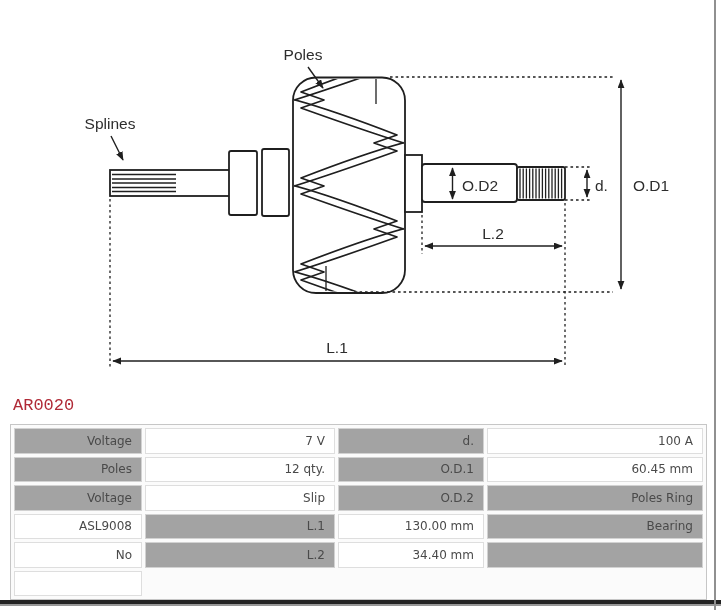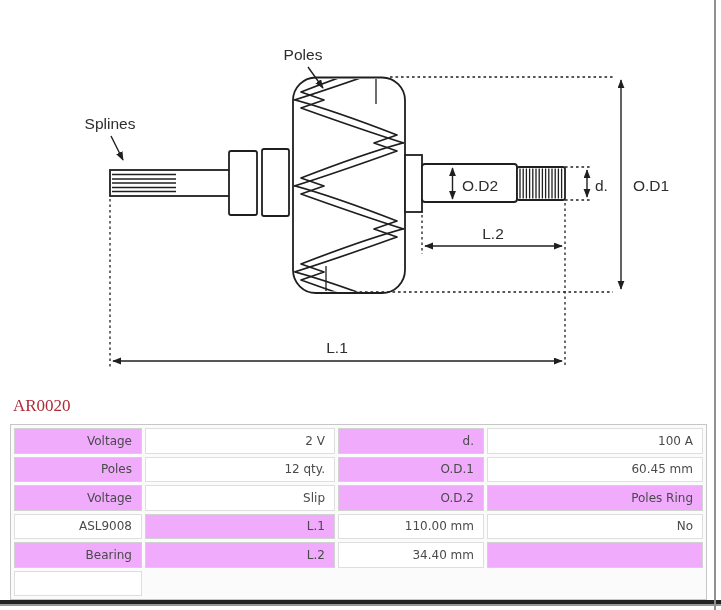--- a/index.html
+++ b/index.html
@@ -11,36 +11,36 @@
   #drawing{position:absolute;left:0;top:0;width:721px;height:392px;}
   .dim-text{font-family:"Liberation Sans",sans-serif;font-size:15.5px;fill:#2d2d2d;}
   .part{fill:#ffffff;stroke:#1f1f1f;stroke-width:1.8;}
   .claw{fill:none;stroke:#1f1f1f;stroke-width:1.7;stroke-linejoin:round;stroke-linecap:round;}
   .thin{stroke:#1f1f1f;stroke-width:1.3;fill:none;}
   .dim{stroke:#1f1f1f;stroke-width:1.4;fill:none;}
   .dot{stroke:#1f1f1f;stroke-width:1.3;fill:none;stroke-dasharray:2.6 2.9;}
   
   #part-title{
     position:absolute;left:13px;top:396px;
-    font-family:Liberation Serif, serif;font-size:17px;color:#b02a37;
+    font-family:Liberation Mono, monospace;font-size:17px;color:#b02a37;
   }
   
   #spec-table{
     position:absolute;left:10px;top:424px;width:697px;height:176px;
     box-sizing:border-box;border:1px solid #c6c6c6;background:#fbfbfb;
     display:grid;grid-template-columns:128px 190px 146px 1fr;
     grid-auto-rows:1fr;gap:3px;padding:3px;
   }
   .cell{
     display:flex;align-items:center;justify-content:flex-end;
     box-sizing:border-box;padding-right:9px;
     font-family:"DejaVu Sans",sans-serif;font-size:12px;color:#4a4a4a;
     white-space:nowrap;overflow:hidden;
   }
-  .lbl{background:#f0abfc;border:1px solid #d2d2d2;}
+  .lbl{background:#a3a3a3;border:1px solid #d2d2d2;}
   .val{background:#ffffff;border:1px solid #dedede;}
   
   #bottom-bar-dark{position:absolute;left:0;top:600px;width:721px;height:4px;background:#232323;}
   #bottom-bar-light{position:absolute;left:0;top:604px;width:721px;height:2px;background:#979797;}
   #right-border{position:absolute;left:714px;top:0;width:2px;height:610px;background:#909090;}
 </style>
 </head>
 <body>
 
 <div id="stage">
@@ -151,40 +151,40 @@
       <text class="dim-text" x="303" y="60" text-anchor="middle">Poles</text>
       <line class="dim" x1="308" y1="67" x2="323" y2="88" marker-end="url(#ah)"></line>
     </g>
   </svg>
 
   <div id="part-title">AR0020</div>
 
   <div id="spec-table">
 
     <div class="cell lbl">Voltage</div>
-    <div class="cell val">2 V</div>
+    <div class="cell val">7 V</div>
     <div class="cell lbl">d.</div>
 
     <div class="cell val">100 A</div>
     <div class="cell lbl">Poles</div>
     <div class="cell val">12 qty.</div>
 
     <div class="cell lbl">O.D.1</div>
     <div class="cell val">60.45 mm</div>
     <div class="cell lbl">Voltage</div>
     <div class="cell val">Slip</div>
 
     <div class="cell lbl">O.D.2</div>
     <div class="cell lbl">Poles Ring</div>
     <div class="cell val">ASL9008</div>
 
     <div class="cell lbl">L.1</div>
-    <div class="cell val">110.00 mm</div>
+    <div class="cell val">130.00 mm</div>
+    <div class="cell lbl">Bearing</div>
     <div class="cell val">No</div>
-    <div class="cell lbl">Bearing</div>
 
     <div class="cell lbl">L.2</div>
     <div class="cell val">34.40 mm</div>
     <div class="cell lbl"></div>
     <div class="cell val"></div>
   </div>
 
   <div id="bottom-bar-dark"></div>
   <div id="bottom-bar-light"></div>
   <div id="right-border"></div>

